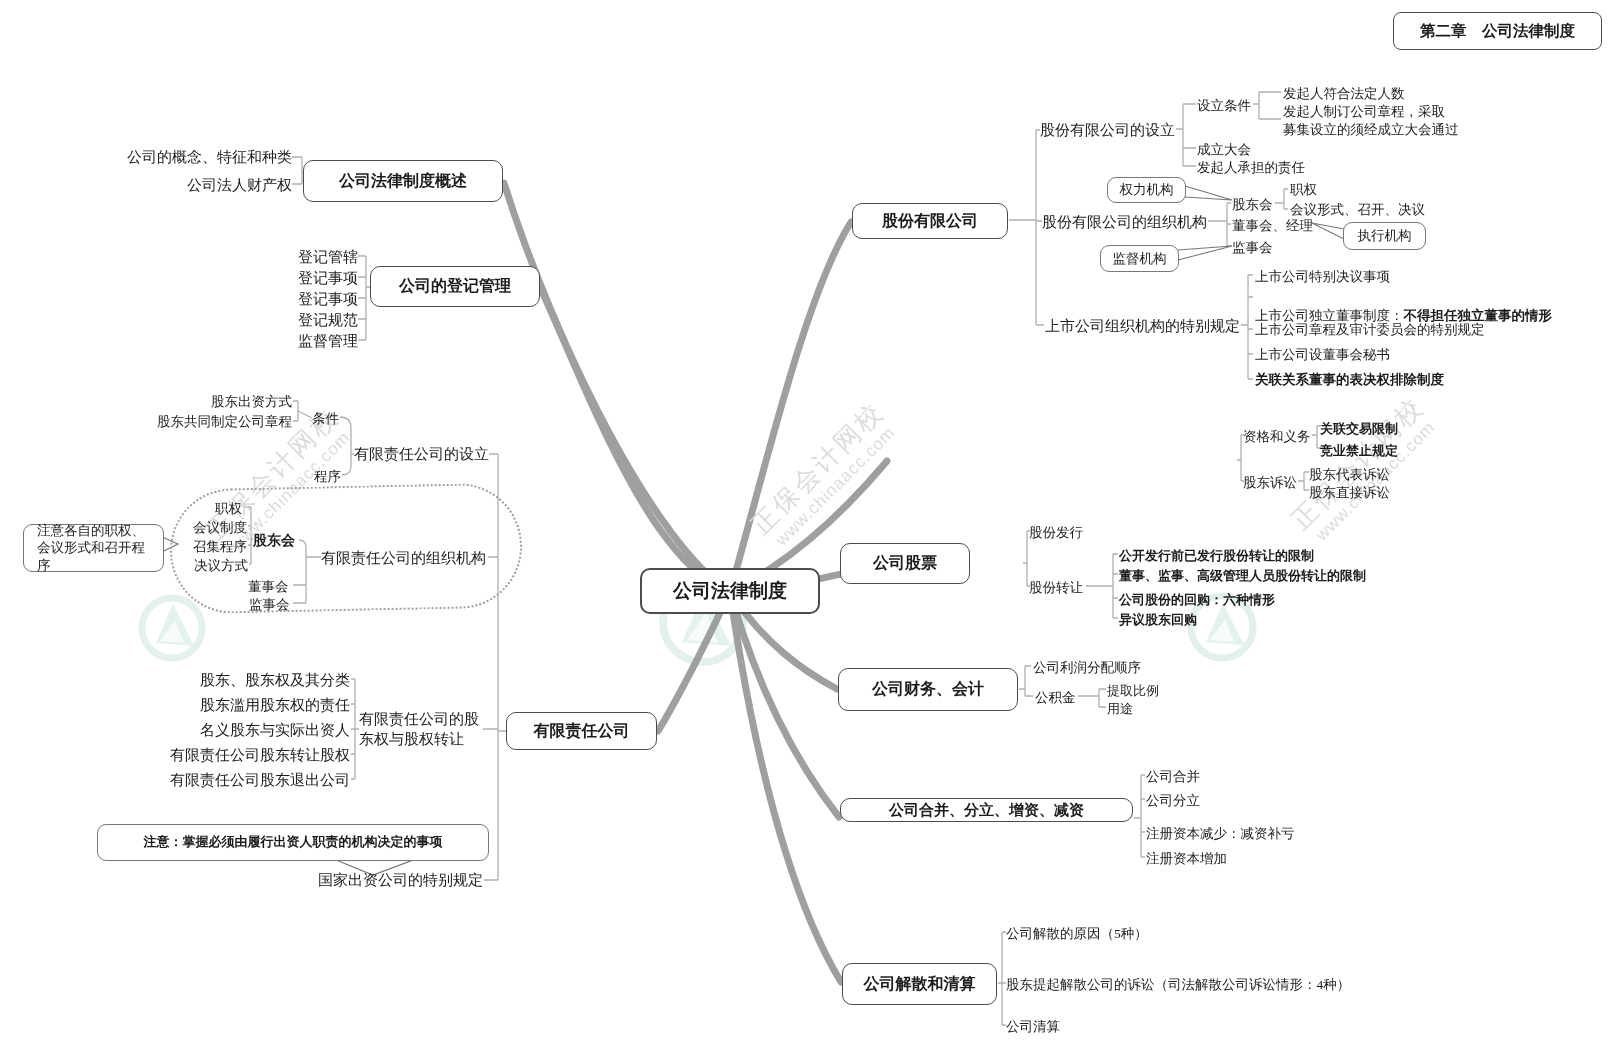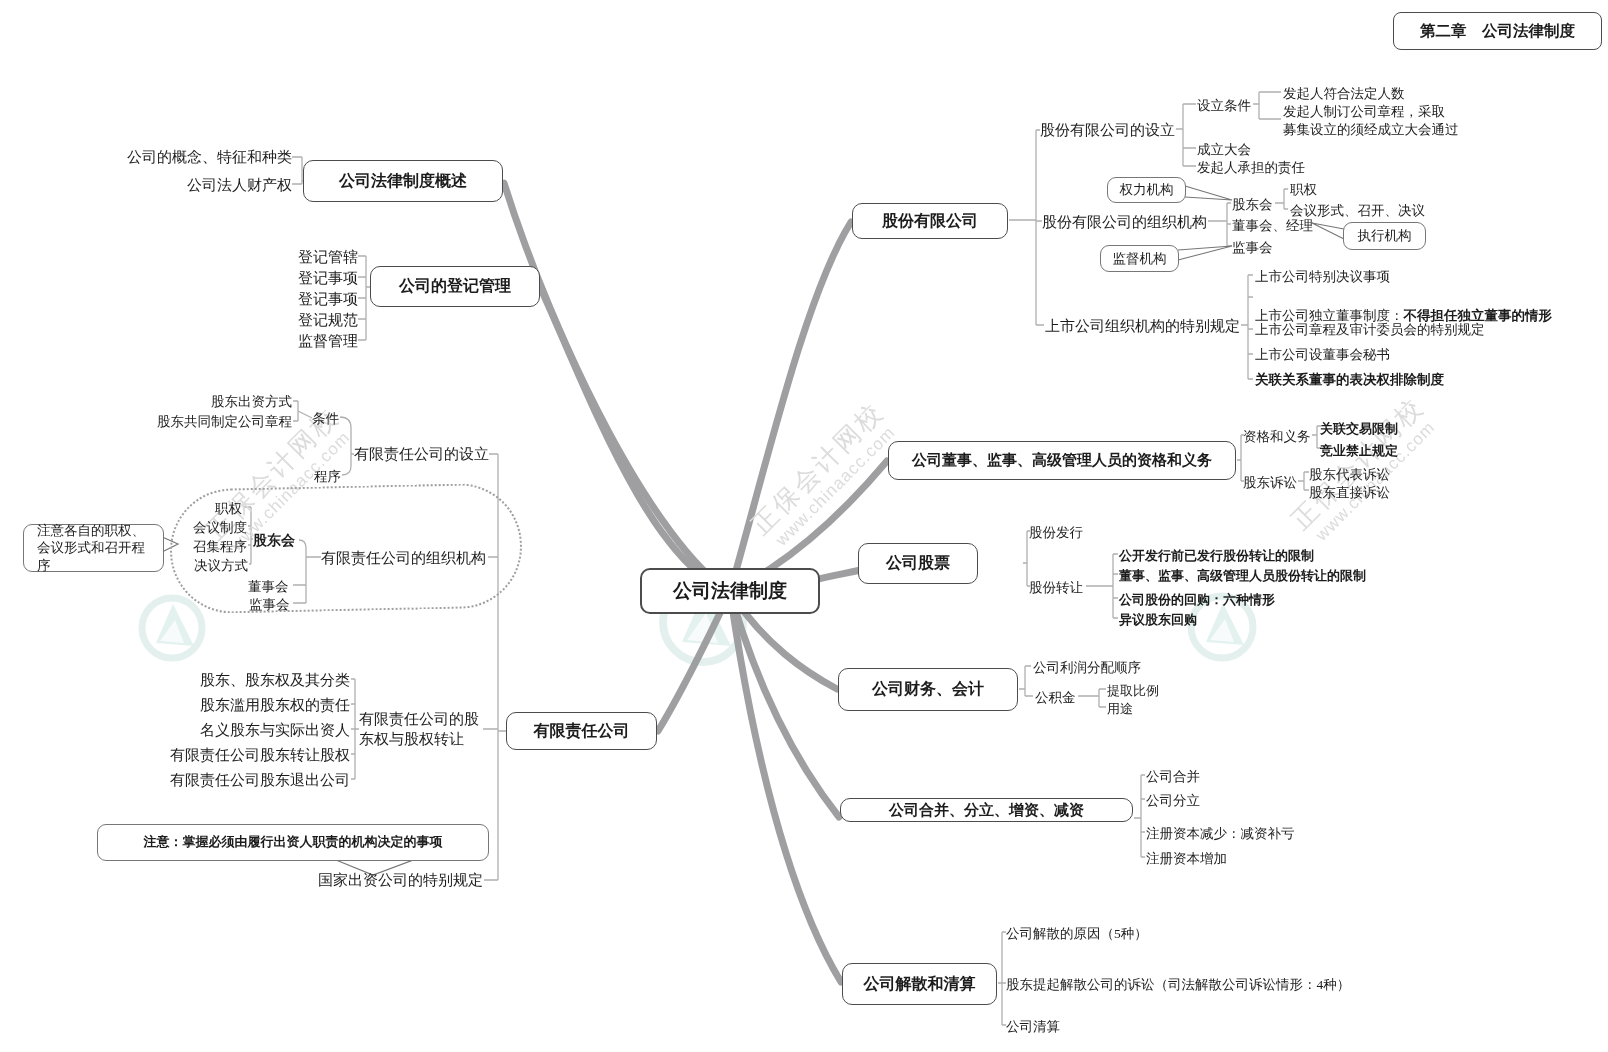--- a/index.html
+++ b/index.html
@@ -154,45 +154,44 @@
   <div class="lbl" style="left:1197px;top:97px;">设立条件</div>
   <div class="lbl" style="left:1283px;top:85px;">发起人符合法定人数</div>
   <div class="lbl" style="left:1283px;top:103px;">发起人制订公司章程，采取
 募集设立的须经成立大会通过</div>
   <div class="lbl" style="left:1197px;top:141px;">成立大会</div>
   <div class="lbl" style="left:1197px;top:159px;">发起人承担的责任</div>
 
   <div class="lbl lg" style="left:1042px;top:213px;">股份有限公司的组织机构</div>
   <div class="lbl" style="left:1232px;top:196px;">股东会</div>
   <div class="lbl" style="left:1290px;top:181px;">职权</div>
-  <div class="lbl" style="left:1290px;top:202px;">会议形式、召开、决议</div>
+  <div class="lbl" style="left:1290px;top:202px;font-family:Liberation Mono, monospace;">会议形式、召开、决议</div>
   <div class="lbl" style="left:1232px;top:217px;">董事会、经理</div>
   <div class="lbl" style="left:1232px;top:239px;">监事会</div>
   <div class="callout" style="left:1107px;top:177px;width:79px;height:26px;">权力机构</div>
   <div class="callout" style="left:1343px;top:222px;width:83px;height:28px;">执行机构</div>
   <div class="callout" style="left:1100px;top:245px;width:79px;height:27px;">监督机构</div>
 
   <div class="lbl lg" style="left:1045px;top:317px;text-align:center;">上市公司组织机构的特别规定</div>
   <div class="lbl" style="left:1255px;top:268px;">上市公司特别决议事项</div>
   <div class="lbl" style="left:1255px;top:289px;">
     <span>上市公司独立董事制度：</span><span class="b" style="font-size:13.5px;">不得担任独立董事的情形</span>
   </div>
   <div class="lbl" style="left:1255px;top:321px;">上市公司章程及审计委员会的特别规定</div>
   <div class="lbl" style="left:1255px;top:346px;">上市公司设董事会秘书</div>
   <div class="lbl b" style="left:1255px;top:371px;font-size:13.5px;">关联关系董事的表决权排除制度</div>
 
-  <div class="box" style="left:888px;top:441px;width:348px;height:39px;font-size:15px;">公司董事、监事、高级管理人员的资格和义务</div>
   <div class="lbl" style="left:1243px;top:428px;">资格和义务</div>
   <div class="lbl b" style="left:1320px;top:420px;">关联交易限制</div>
   <div class="lbl b" style="left:1320px;top:442px;">竞业禁止规定</div>
   <div class="lbl" style="left:1243px;top:474px;">股东诉讼</div>
   <div class="lbl" style="left:1309px;top:466px;">股东代表诉讼</div>
   <div class="lbl" style="left:1309px;top:484px;">股东直接诉讼</div>
 
-  <div class="box" style="left:858px;top:543px;width:120px;height:41px;">公司股票</div>
+  <div class="box" style="left:840px;top:543px;width:130px;height:41px;">公司股票</div>
   <div class="lbl" style="left:1029px;top:524px;">股份发行</div>
   <div class="lbl" style="left:1029px;top:579px;">股份转让</div>
   <div class="lbl b" style="left:1119px;top:547px;">公开发行前已发行股份转让的限制</div>
   <div class="lbl b" style="left:1119px;top:567px;">董事、监事、高级管理人员股份转让的限制</div>
   <div class="lbl b" style="left:1119px;top:591px;">公司股份的回购：六种情形</div>
   <div class="lbl b" style="left:1119px;top:611px;">异议股东回购</div>
 
   <div class="box" style="left:838px;top:668px;width:180px;height:43px;">公司财务、会计</div>
   <div class="lbl" style="left:1033px;top:659px;">公司利润分配顺序</div>
   <div class="lbl" style="left:1035px;top:689px;">公积金</div>

